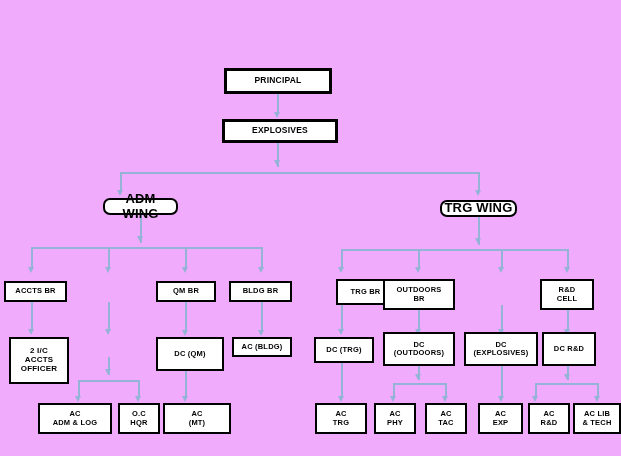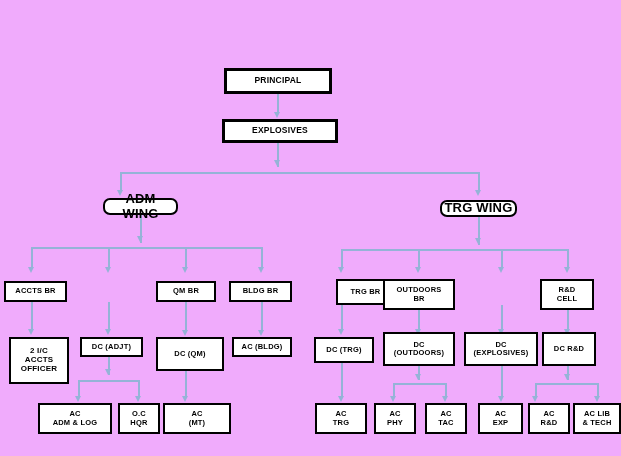--- a/index.html
+++ b/index.html
@@ -163,21 +163,20 @@
   <div class="node sz-wing" style="left:440px; top:200px; width:77px; height:17px;">TRG WING</div>
 
   <div class="node sz-br" style="left:4px; top:281px; width:63px; height:21px;">ACCTS  BR</div>
   <div class="node sz-br" style="left:156px; top:281px; width:60px; height:21px;">QM BR</div>
   <div class="node sz-br" style="left:229px; top:281px; width:63px; height:21px;">BLDG BR</div>
 
   <div class="node sz-big" style="left:9px; top:337px; width:60px; height:47px;">2  I/C
 ACCTS
 OFFICER</div>
 
-  <div class="node sz-dc" style="left:80px; top:337px; width:63px; height:20px;">DC (ADJT)</div>
 
   <div class="node sz-dc" style="left:156px; top:337px; width:68px; height:34px;">DC (QM)</div>
 
   <div class="node sz-dc" style="left:232px; top:337px; width:60px; height:20px;">AC (BLDG)</div>
 
   <div class="node sz-ac" style="left:38px; top:403px; width:74px; height:31px;">AC
 ADM &amp; LOG</div>
   <div class="node sz-ac" style="left:118px; top:403px; width:42px; height:31px;">O.C
 HQR</div>
   <div class="node sz-ac" style="left:163px; top:403px; width:68px; height:31px;">AC

